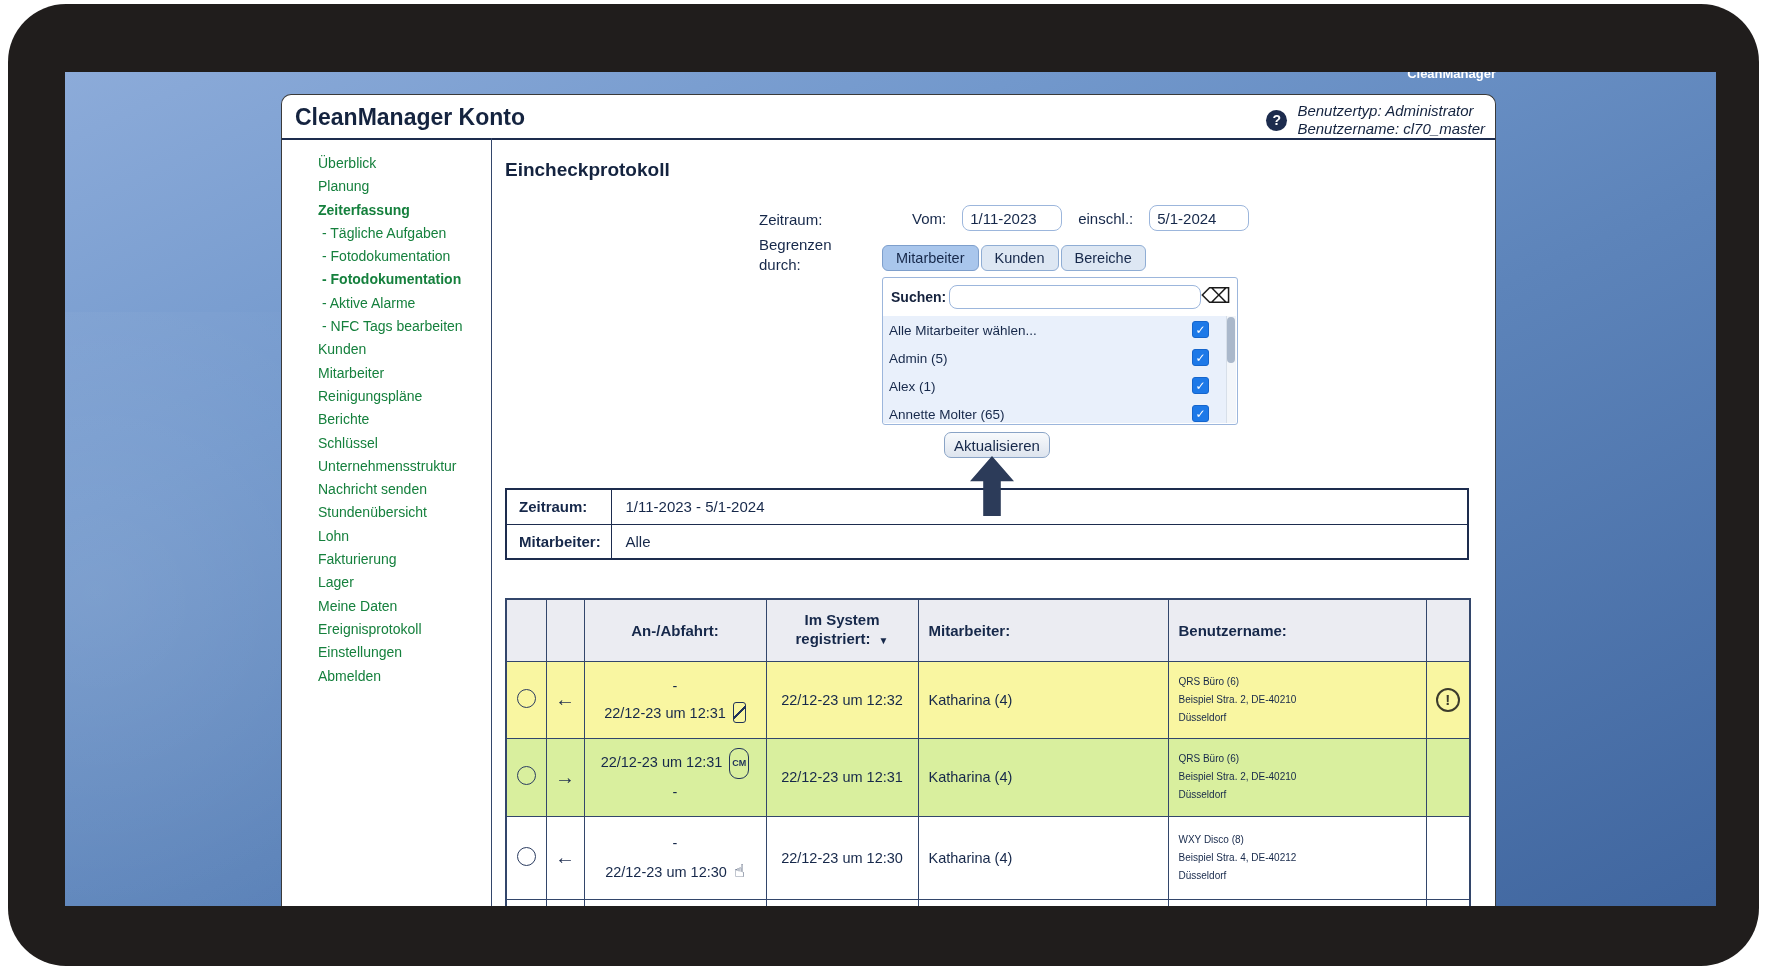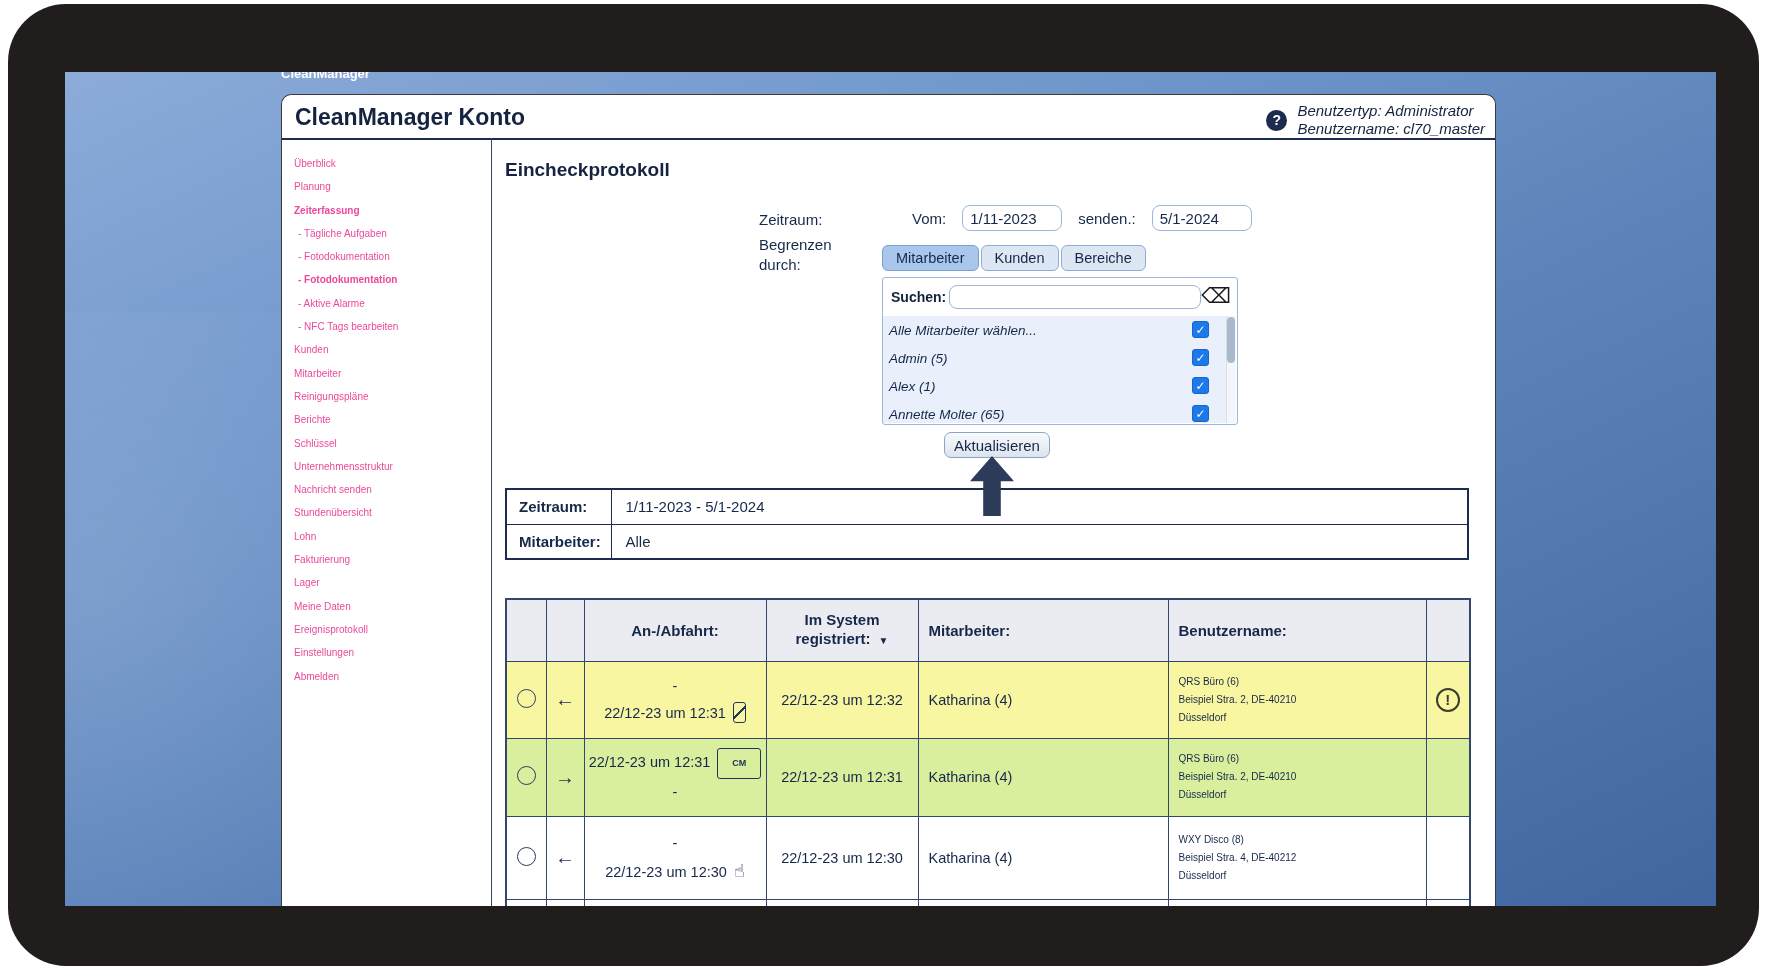--- a/index.html
+++ b/index.html
@@ -6,37 +6,37 @@
   html,body { width:1767px; height:971px; background:#ffffff; font-family:"Liberation Sans","DejaVu Sans",sans-serif; }
   .stage { position:relative; width:1767px; height:971px; overflow:hidden; background:#ffffff; }
 
   
   .frame { position:absolute; left:8px; top:4px; width:1751px; height:962px; background:#201d1c; border-radius:58px; }
   .desktop { position:absolute; left:57px; top:68px; width:1651px; height:834px; overflow:hidden;
              background:linear-gradient(155deg,#8cabd9 0%,#7298cc 28%,#5d84ba 55%,#40669f 100%); }
   .desktop::before { content:""; position:absolute; left:-180px; top:240px; width:700px; height:700px;
              background:radial-gradient(circle at 30% 40%, rgba(255,255,255,0.10), rgba(255,255,255,0) 60%); }
 
-  .badge { position:absolute; left:216px; top:-6px; width:1215px; text-align:left;
+  .badge { position:absolute; left:216px; top:-6px; width:1215px; text-align:right;
            color:#ffffff; font-weight:bold; font-size:13px; }
 
   
   .window { position:absolute; left:216px; top:22px; width:1215px; height:812px; background:#ffffff;
             border:1px solid #3a3a3a; border-bottom:none; border-radius:10px 10px 0 0; overflow:hidden; }
 
   .win-title { position:absolute; left:13px; top:9px; font-size:23px; font-weight:bold; color:#14233f; }
   .user-block { position:absolute; right:10px; top:7px; display:flex; align-items:center; gap:10px; }
   .help-icon { width:21px; height:21px; border-radius:50%; background:#1d2c4e; color:#ffffff; font-weight:bold;
                font-size:14px; display:flex; align-items:center; justify-content:center; }
   .user-lines { text-align:left; font-style:italic; font-size:15px; color:#14233f; line-height:18px; }
   .header-rule { position:absolute; left:0; top:43px; width:100%; height:2px; background:#1d2c4e; }
 
   
   .sidebar { position:absolute; left:12px; top:57px; width:190px; }
-  .side-item { font-size:10px; color:#ec4899; line-height:23.3px; cursor:pointer; white-space:nowrap; }
+  .side-item { font-size:14px; color:#15803d; line-height:23.3px; cursor:pointer; white-space:nowrap;margin-left:24px; }
   .side-item.bold { font-weight:bold; }
   .side-item.sub { padding-left:4px; }
   .v-divider { position:absolute; left:209px; top:43px; width:1px; height:769px; background:#33466b; }
 
   
   .content-title { position:absolute; left:223px; top:52px; font-size:19px; font-weight:bold; color:#14233f;margin-top:12px; }
 
   .lbl { font-size:15px; color:#16284a; }
   .zeitraum-label { position:absolute; left:477px; top:116px; }
   .vom-row { position:absolute; left:630px; top:110px; display:flex; align-items:center; gap:16px; }
@@ -51,21 +51,21 @@
 
   .filter-panel { position:absolute; left:600px; top:182px; width:356px; height:148px;
                   border:1.5px solid #9cb6dc; border-radius:3px; background:#ffffff; }
   .search-row { position:relative; height:38px; display:flex; align-items:center; padding-left:8px; }
   .search-label { font-size:14px; font-weight:bold; color:#14213c; }
   .search-input { position:absolute; left:66px; top:7px; width:252px; height:24px; border:1.5px solid #9cb6dc;
                   border-radius:8px; font-size:14px; padding-left:6px; font-family:inherit; outline:none; }
   .clear-icon { position:absolute; right:6px; top:6px; font-size:21px; line-height:24px; color:#1a1a1a; cursor:pointer;
                 font-family:"DejaVu Sans",sans-serif; }
   .emp-list { position:absolute; left:0; top:38px; width:353px; height:107px; background:#e9f0fb; overflow:hidden; }
-  .emp-row { position:relative; height:28px; display:flex; align-items:center; padding-left:6px;font-style:italic; }
+  .emp-row { position:relative; height:28px; display:flex; align-items:center; padding-left:6px; }
   .emp-label { font-size:13.5px; color:#16284a; }
   .emp-check { position:absolute; right:27px; top:5px; width:17px; height:17px; background:#1d79e8;
                border:1px solid #1565cc; border-radius:3px; color:#fff; font-size:12px; font-weight:bold;
                display:flex; align-items:center; justify-content:center; cursor:pointer; }
   .list-scrollbar { position:absolute; right:1px; top:0; width:10px; height:107px; background:#f3f6fa; border-left:1px solid #d7dfe9; }
   .list-thumb { position:absolute; right:1px; top:1px; width:8px; height:46px; background:#aab8cb; border-radius:4px; cursor:pointer; }
 
   .update-btn { position:absolute; left:662px; top:337px; width:106px; height:26px; border:1.5px solid #8aa4c6;
                 border-radius:7px; background:linear-gradient(#f8fafc,#dde4ee); font-size:15px; color:#16284a;
                 font-family:inherit; cursor:pointer; }
@@ -95,22 +95,22 @@
   td.c-arb { line-height:18px; font-size:10px; }
   tr.hl-yellow td { background:#f9f6a1; }
   tr.hl-green td { background:#d9ef9e; }
   tr.hl-white td { background:#ffffff; }
   .radio-circle { display:inline-block; width:19px; height:19px; border:1.6px solid #2b3c60; border-radius:50%; cursor:pointer; }
   .dir-arrow { font-size:20px; font-weight:bold; color:#1d2c4e; }
   .aa-line { line-height:27px; }
   .phone-icon { display:inline-block; width:13px; height:21px; border:1.5px solid #21345a; border-radius:3px;
                 margin-left:7px; vertical-align:-5px;
                 background:linear-gradient(135deg,transparent 44%,#21345a 44%,#21345a 54%,transparent 54%); }
-  .cm-badge-icon { display:inline-block; border:1.5px solid #21345a; border-radius:3px; font-size:9px; font-weight:bold;
-                   padding:1px 14px; color:#21345a; margin-left:7px; vertical-align:1px; }
+  .cm-badge-icon { display:inline-block; border:1.5px solid #21345a; border-radius:9px; font-size:9px; font-weight:bold;
+                   padding:1px 2px; color:#21345a; margin-left:7px; vertical-align:1px; }
   .hand-icon { font-size:18px; margin-left:7px; font-family:"DejaVu Sans",sans-serif; }
   .warning-icon { display:inline-flex; width:24px; height:24px; border:2px solid #3c3c2c; border-radius:50%;
                   color:#3c3c2c; font-weight:bold; font-size:15px; align-items:center; justify-content:center; }
 </style>
 </head>
 <body>
 
 <div class="stage">
   <div class="frame">
     <div class="desktop">
@@ -155,21 +155,21 @@
             <div class="side-item">Abmelden</div>
           </div>
         <div class="v-divider"></div>
 
         <div class="content-title">Eincheckprotokoll</div>
 
         <div class="lbl zeitraum-label">Zeitraum:</div>
         <div class="vom-row">
           <span class="lbl">Vom:</span>
           <input class="date-input" type="text" value="1/11-2023" style="">
-          <span class="lbl">senden.:</span>
+          <span class="lbl">einschl.:</span>
           <input class="date-input" type="text" value="5/1-2024" style="">
         </div>
         <div class="lbl begrenzen-label">
           <div>Begrenzen</div>
           <div>durch:</div>
         </div>
 
         <div class="tabs" id="filter-tabs">
             <div class="tab active">Mitarbeiter</div>
             <div class="tab">Kunden</div>

